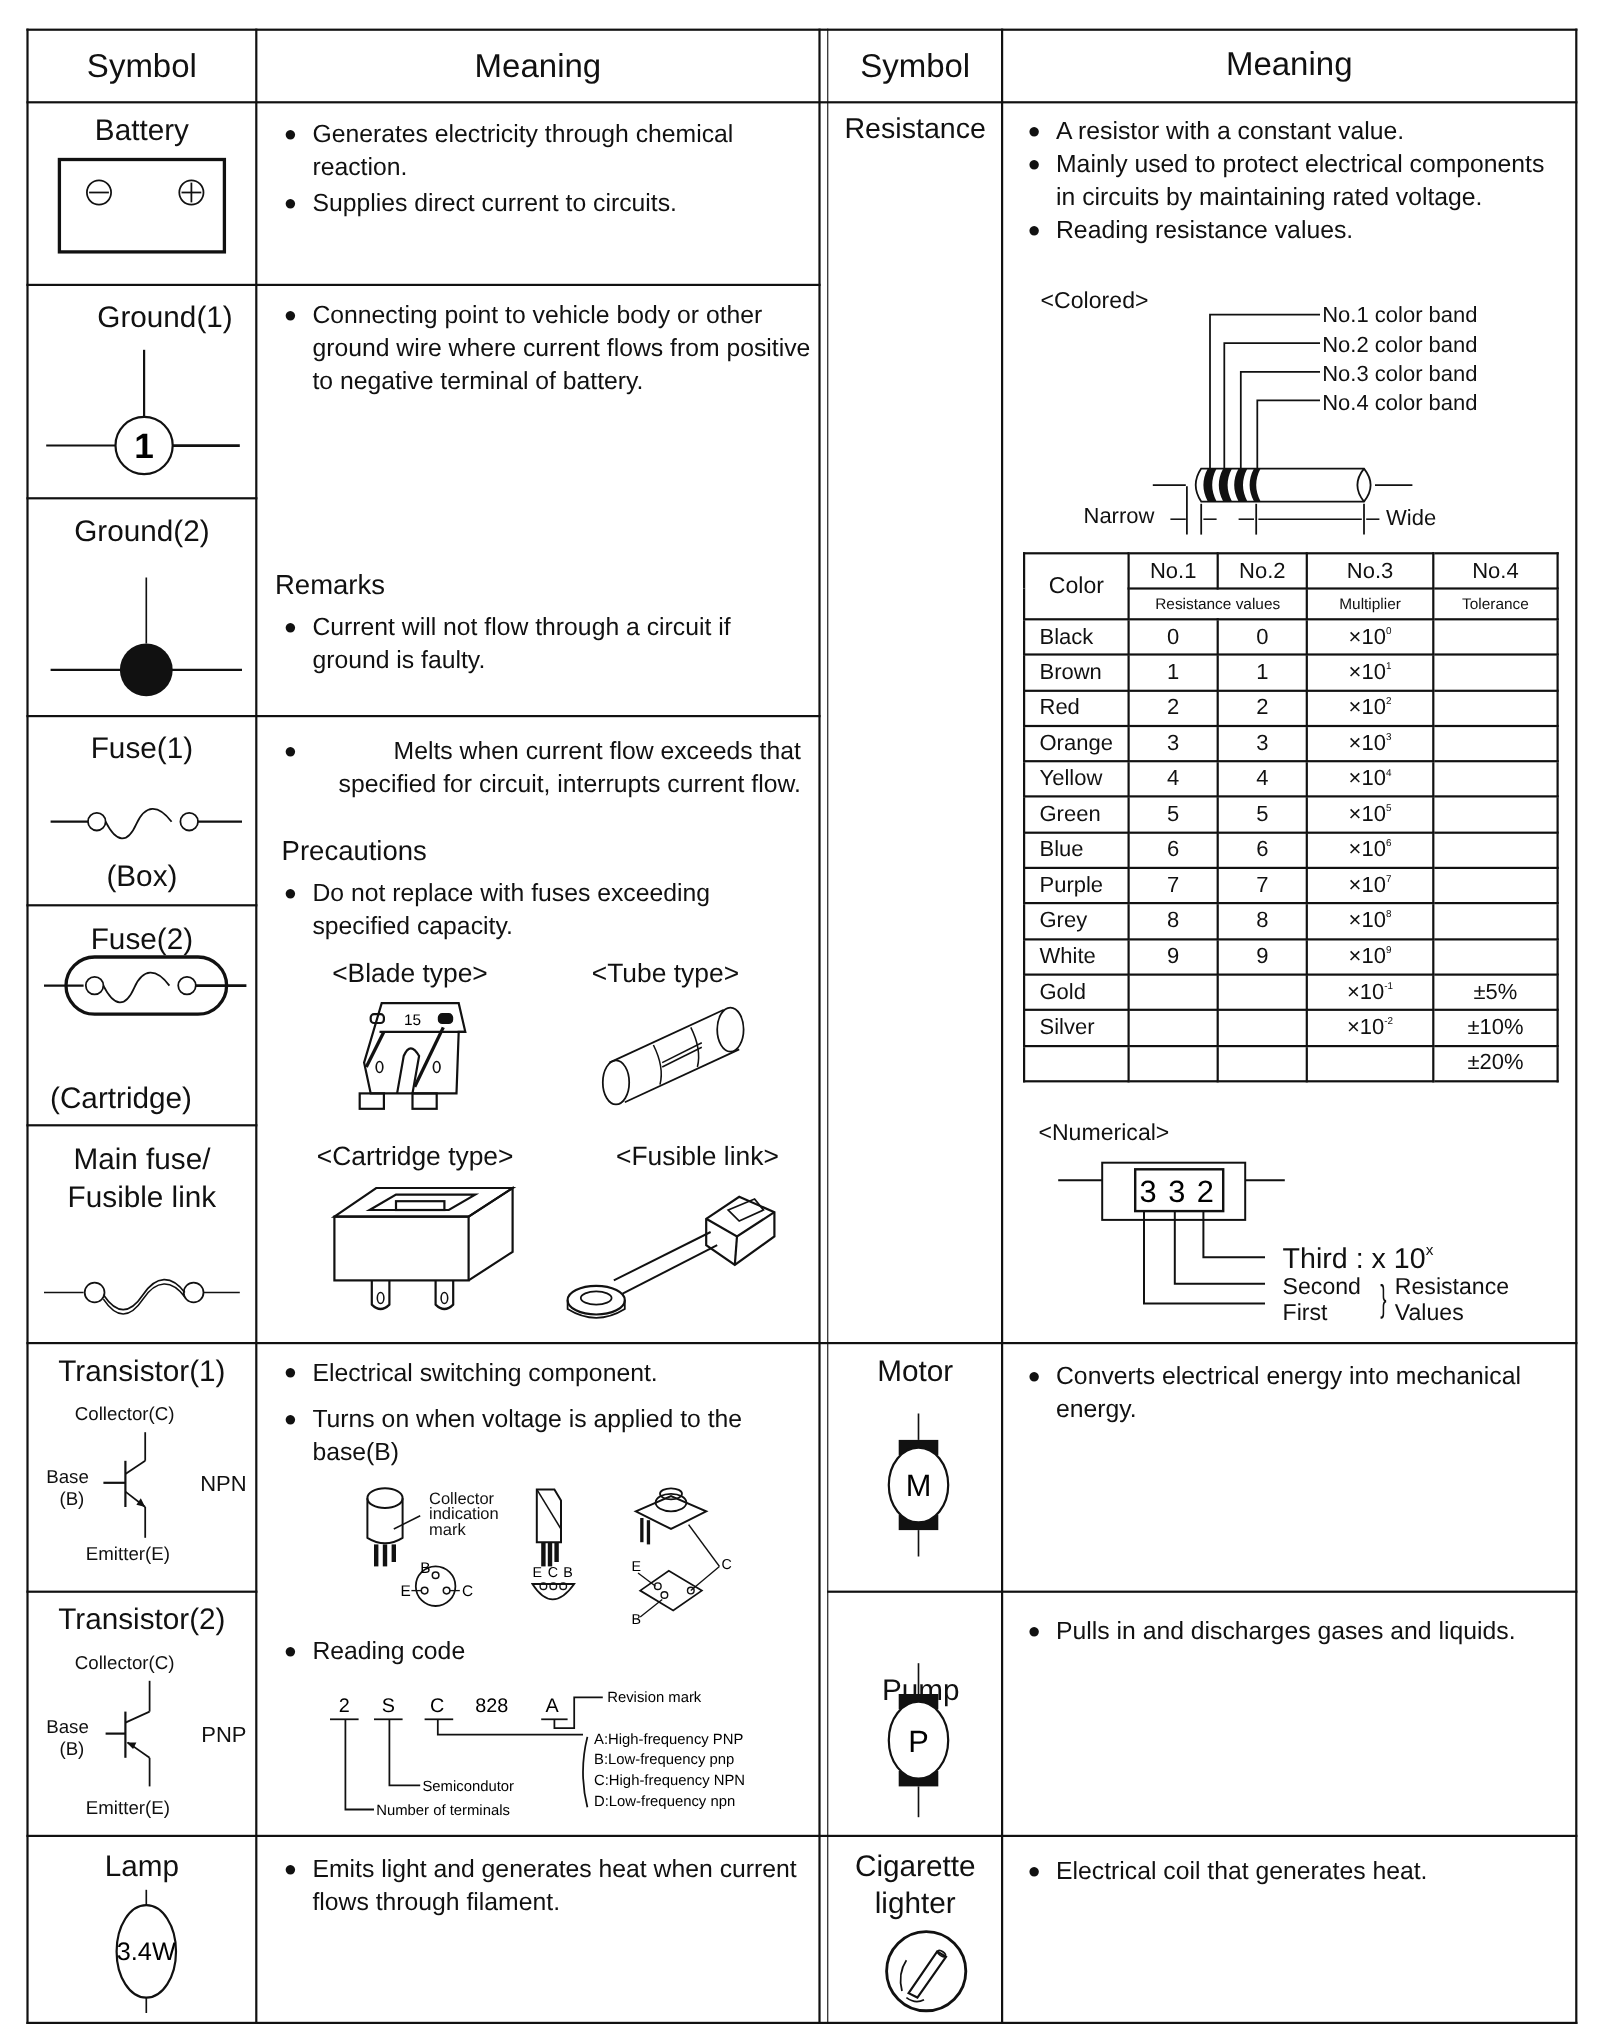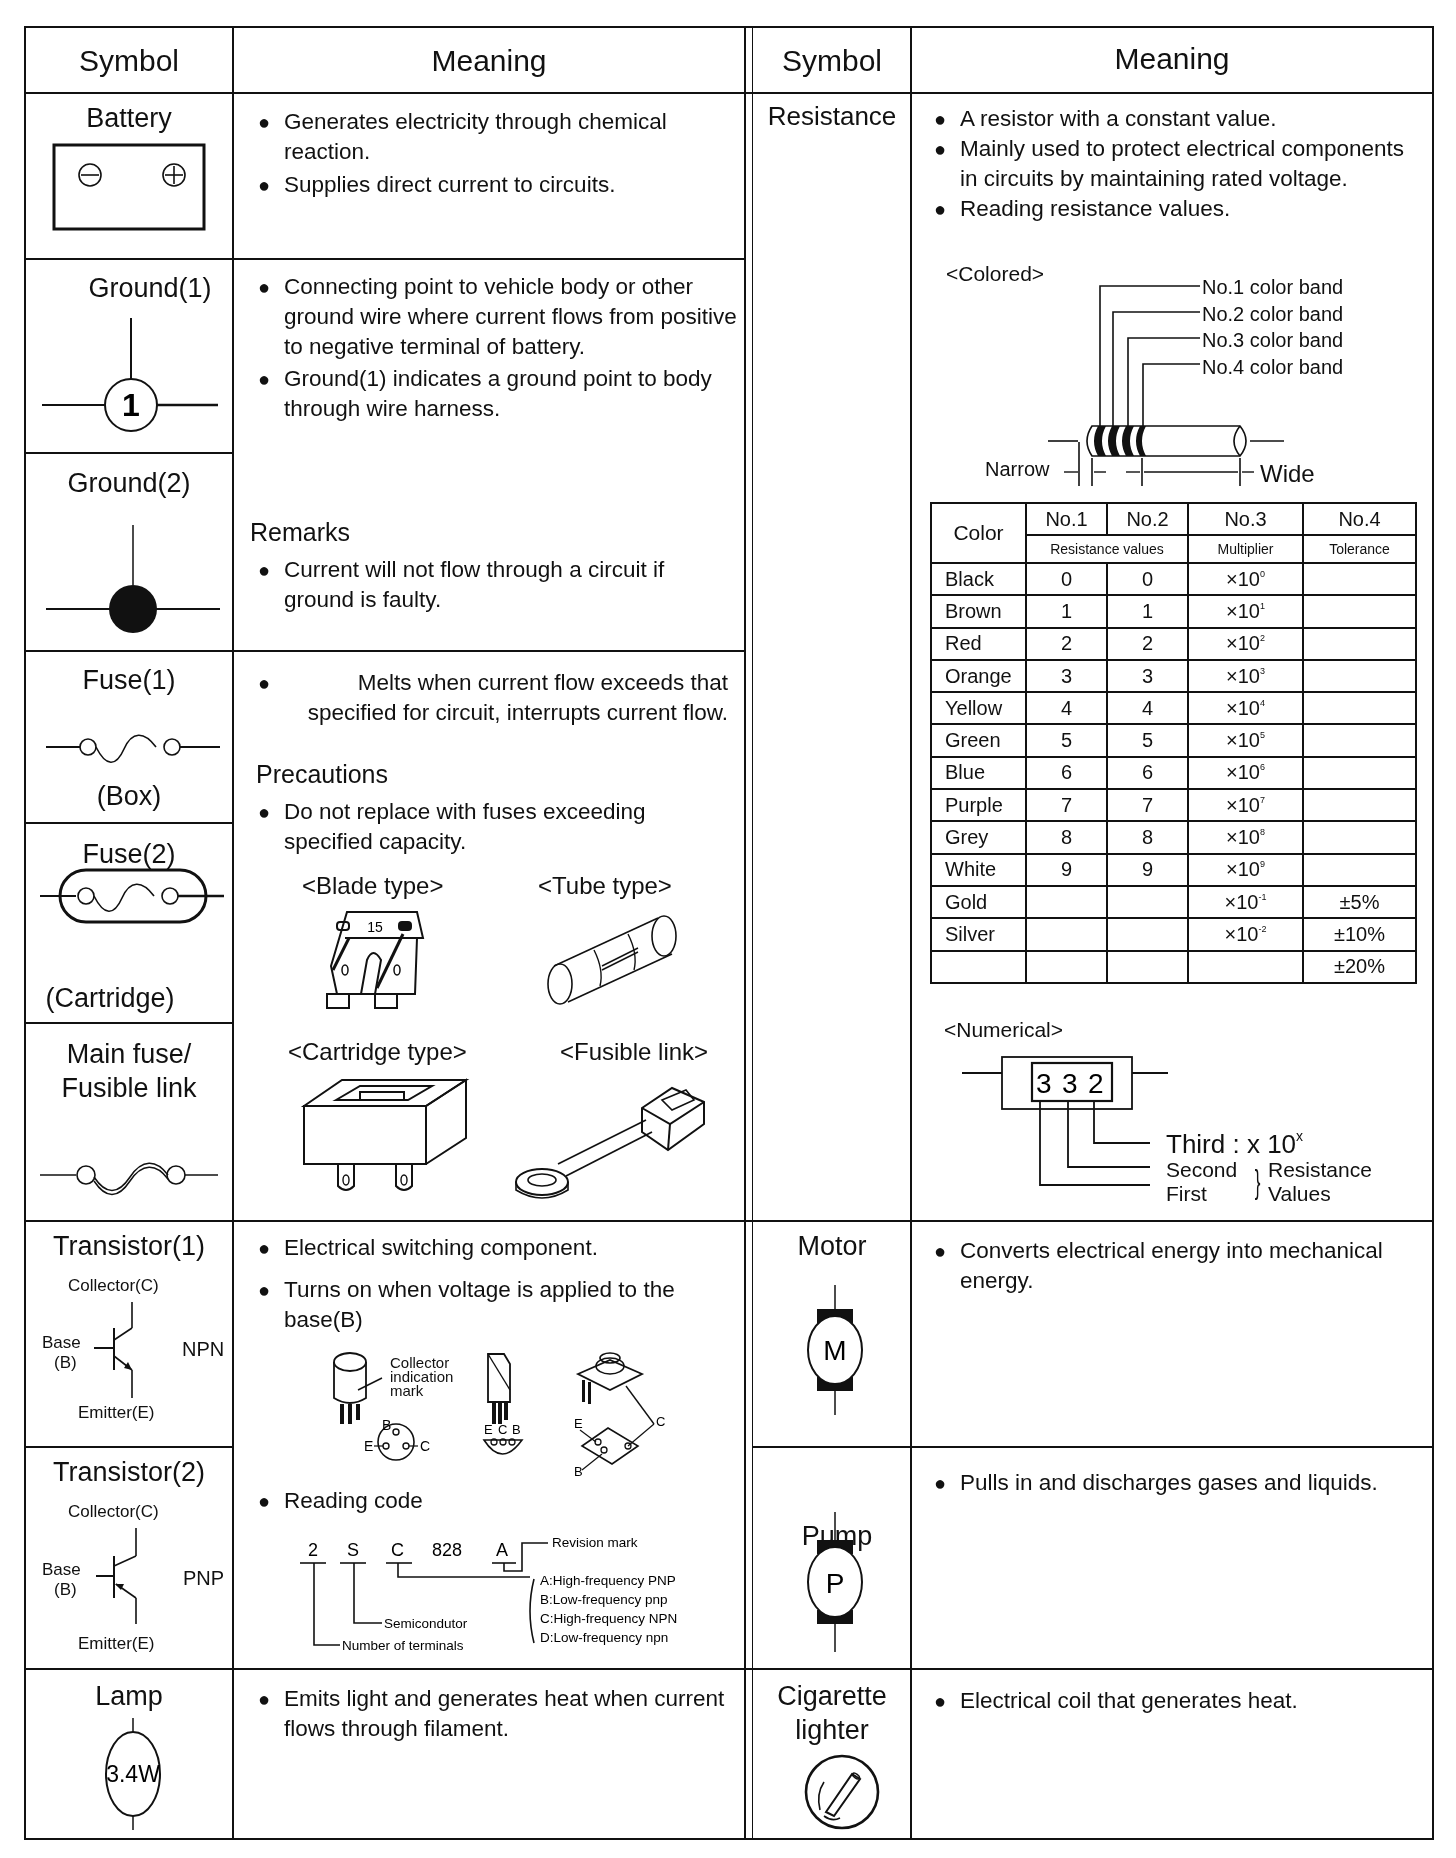--- a/index.html
+++ b/index.html
@@ -79,21 +79,20 @@
   <text x="91" y="98" text-anchor="middle" font-size="32" font-family="Liberation Sans, sans-serif" font-weight="bold">1</text>
 </svg>
 <div class="sym-title" style="left:26px;top:467px;width:206px;">Ground(2)</div>
 <svg style="left:44px;top:525px;" width="180" height="110">
   <line x1="89" y1="0" x2="89" y2="60" stroke="#111" stroke-width="1.5"></line>
   <line x1="2" y1="84" x2="176" y2="84" stroke="#111" stroke-width="2"></line>
   <circle cx="89" cy="84" r="24" fill="#111"></circle>
 </svg>
 <div class="txt" style="left:258px;top:272px;width:480px;">
   <div class="bl">Connecting point to vehicle body or other ground wire where current flows from positive to negative terminal of battery.</div>
-  <div class="bl" style="margin-top:2px;">Ground(1) indicates a ground point to body through wire harness.</div>
 </div>
 <div class="sub" style="left:250px;top:518px;">Remarks</div>
 <div class="txt" style="left:258px;top:555px;width:470px;">
   <div class="bl">Current will not flow through a circuit if ground is faulty.</div>
 </div>
 
 <div class="sym-title" style="left:26px;top:664px;width:206px;">Fuse(1)</div>
 <svg style="left:44px;top:727px;" width="180" height="40">
   <line x1="2" y1="20" x2="36" y2="20" stroke="#111" stroke-width="2"></line>
   <circle cx="44" cy="20" r="8" fill="none" stroke="#111" stroke-width="1.6"></circle>
@@ -360,21 +359,21 @@
   </g>
   <g stroke="#111" stroke-width="1.4">
     <line x1="24" y1="192" x2="38" y2="192"></line>
     <line x1="54" y1="192" x2="66" y2="192"></line>
     <line x1="86" y1="192" x2="100" y2="192"></line>
     <line x1="104" y1="192" x2="198" y2="192"></line>
     <line x1="202" y1="192" x2="214" y2="192"></line>
   </g>
 </svg>
 <div class="abs" style="left:985px;top:458px;font-size:20px;">Narrow</div>
-<div class="abs" style="left:1260px;top:460px;font-size:24px;text-align:center;">Wide</div>
+<div class="abs" style="left:1260px;top:460px;font-size:20px;text-align:center;">Wide</div>
 
 <table class="ctab">
   <colgroup>
       <col style="width:95px">
       <col style="width:81px">
       <col style="width:81px">
       <col style="width:115px">
       <col style="width:113px">
     </colgroup>
   <tbody>

